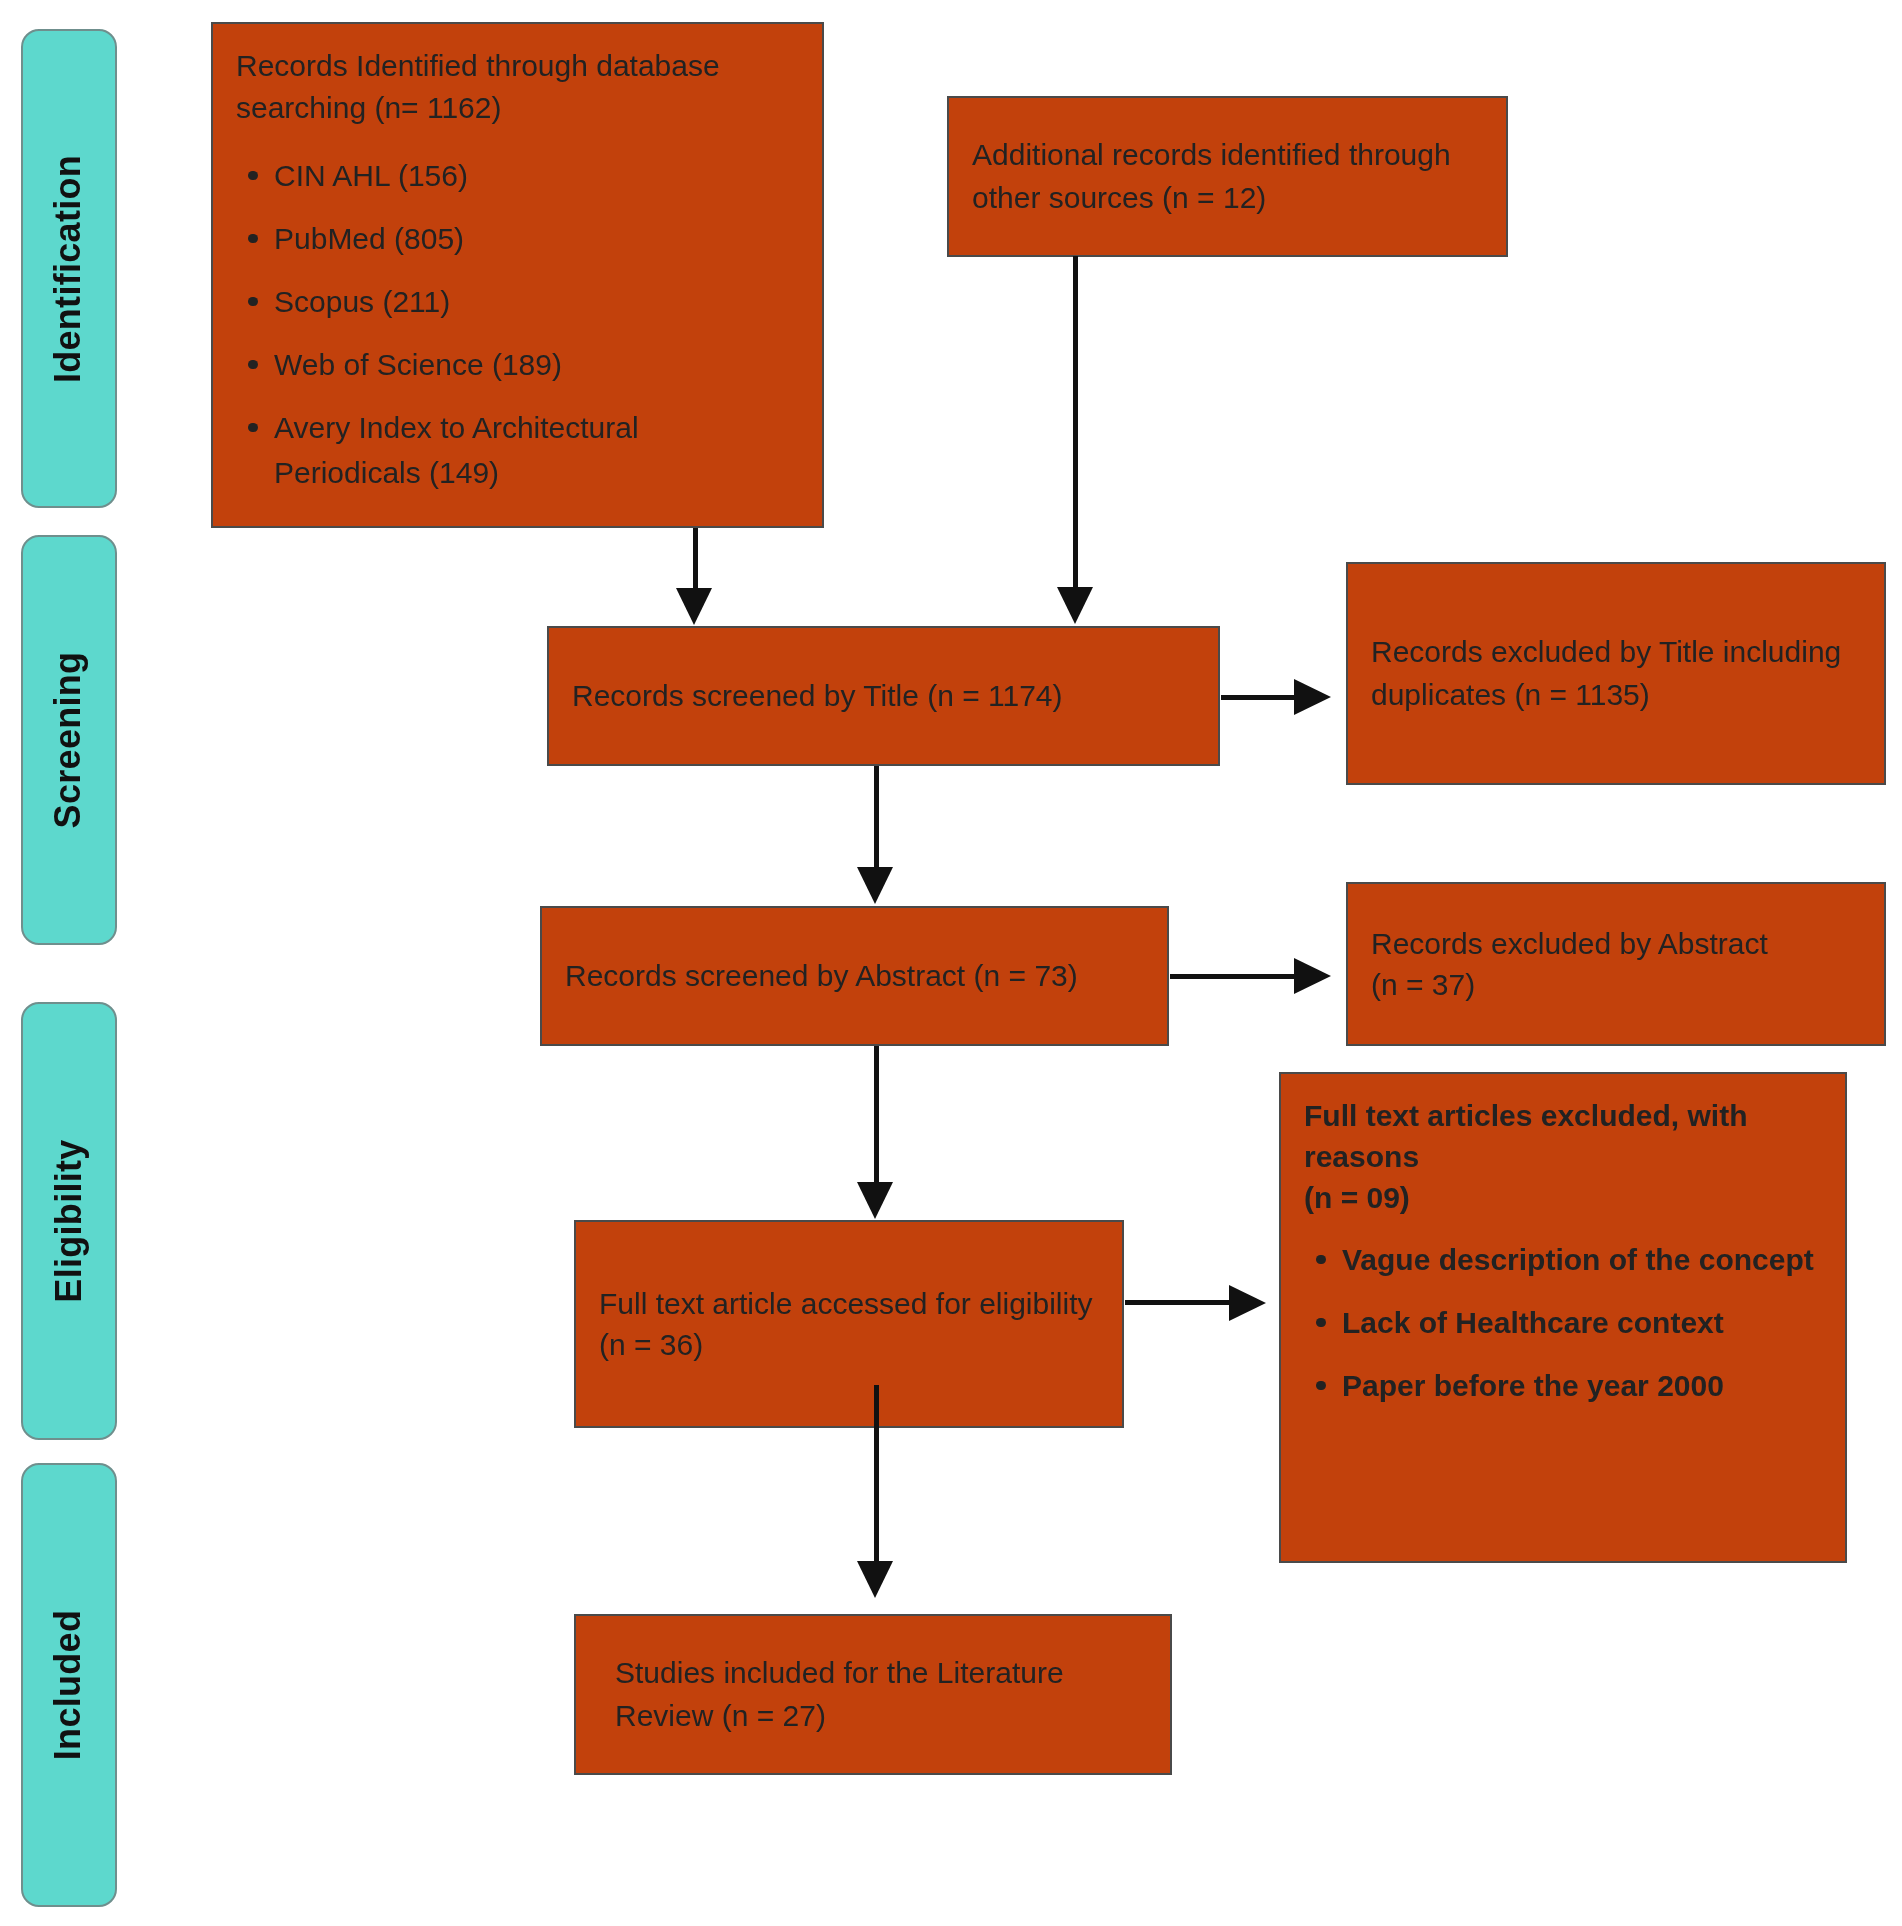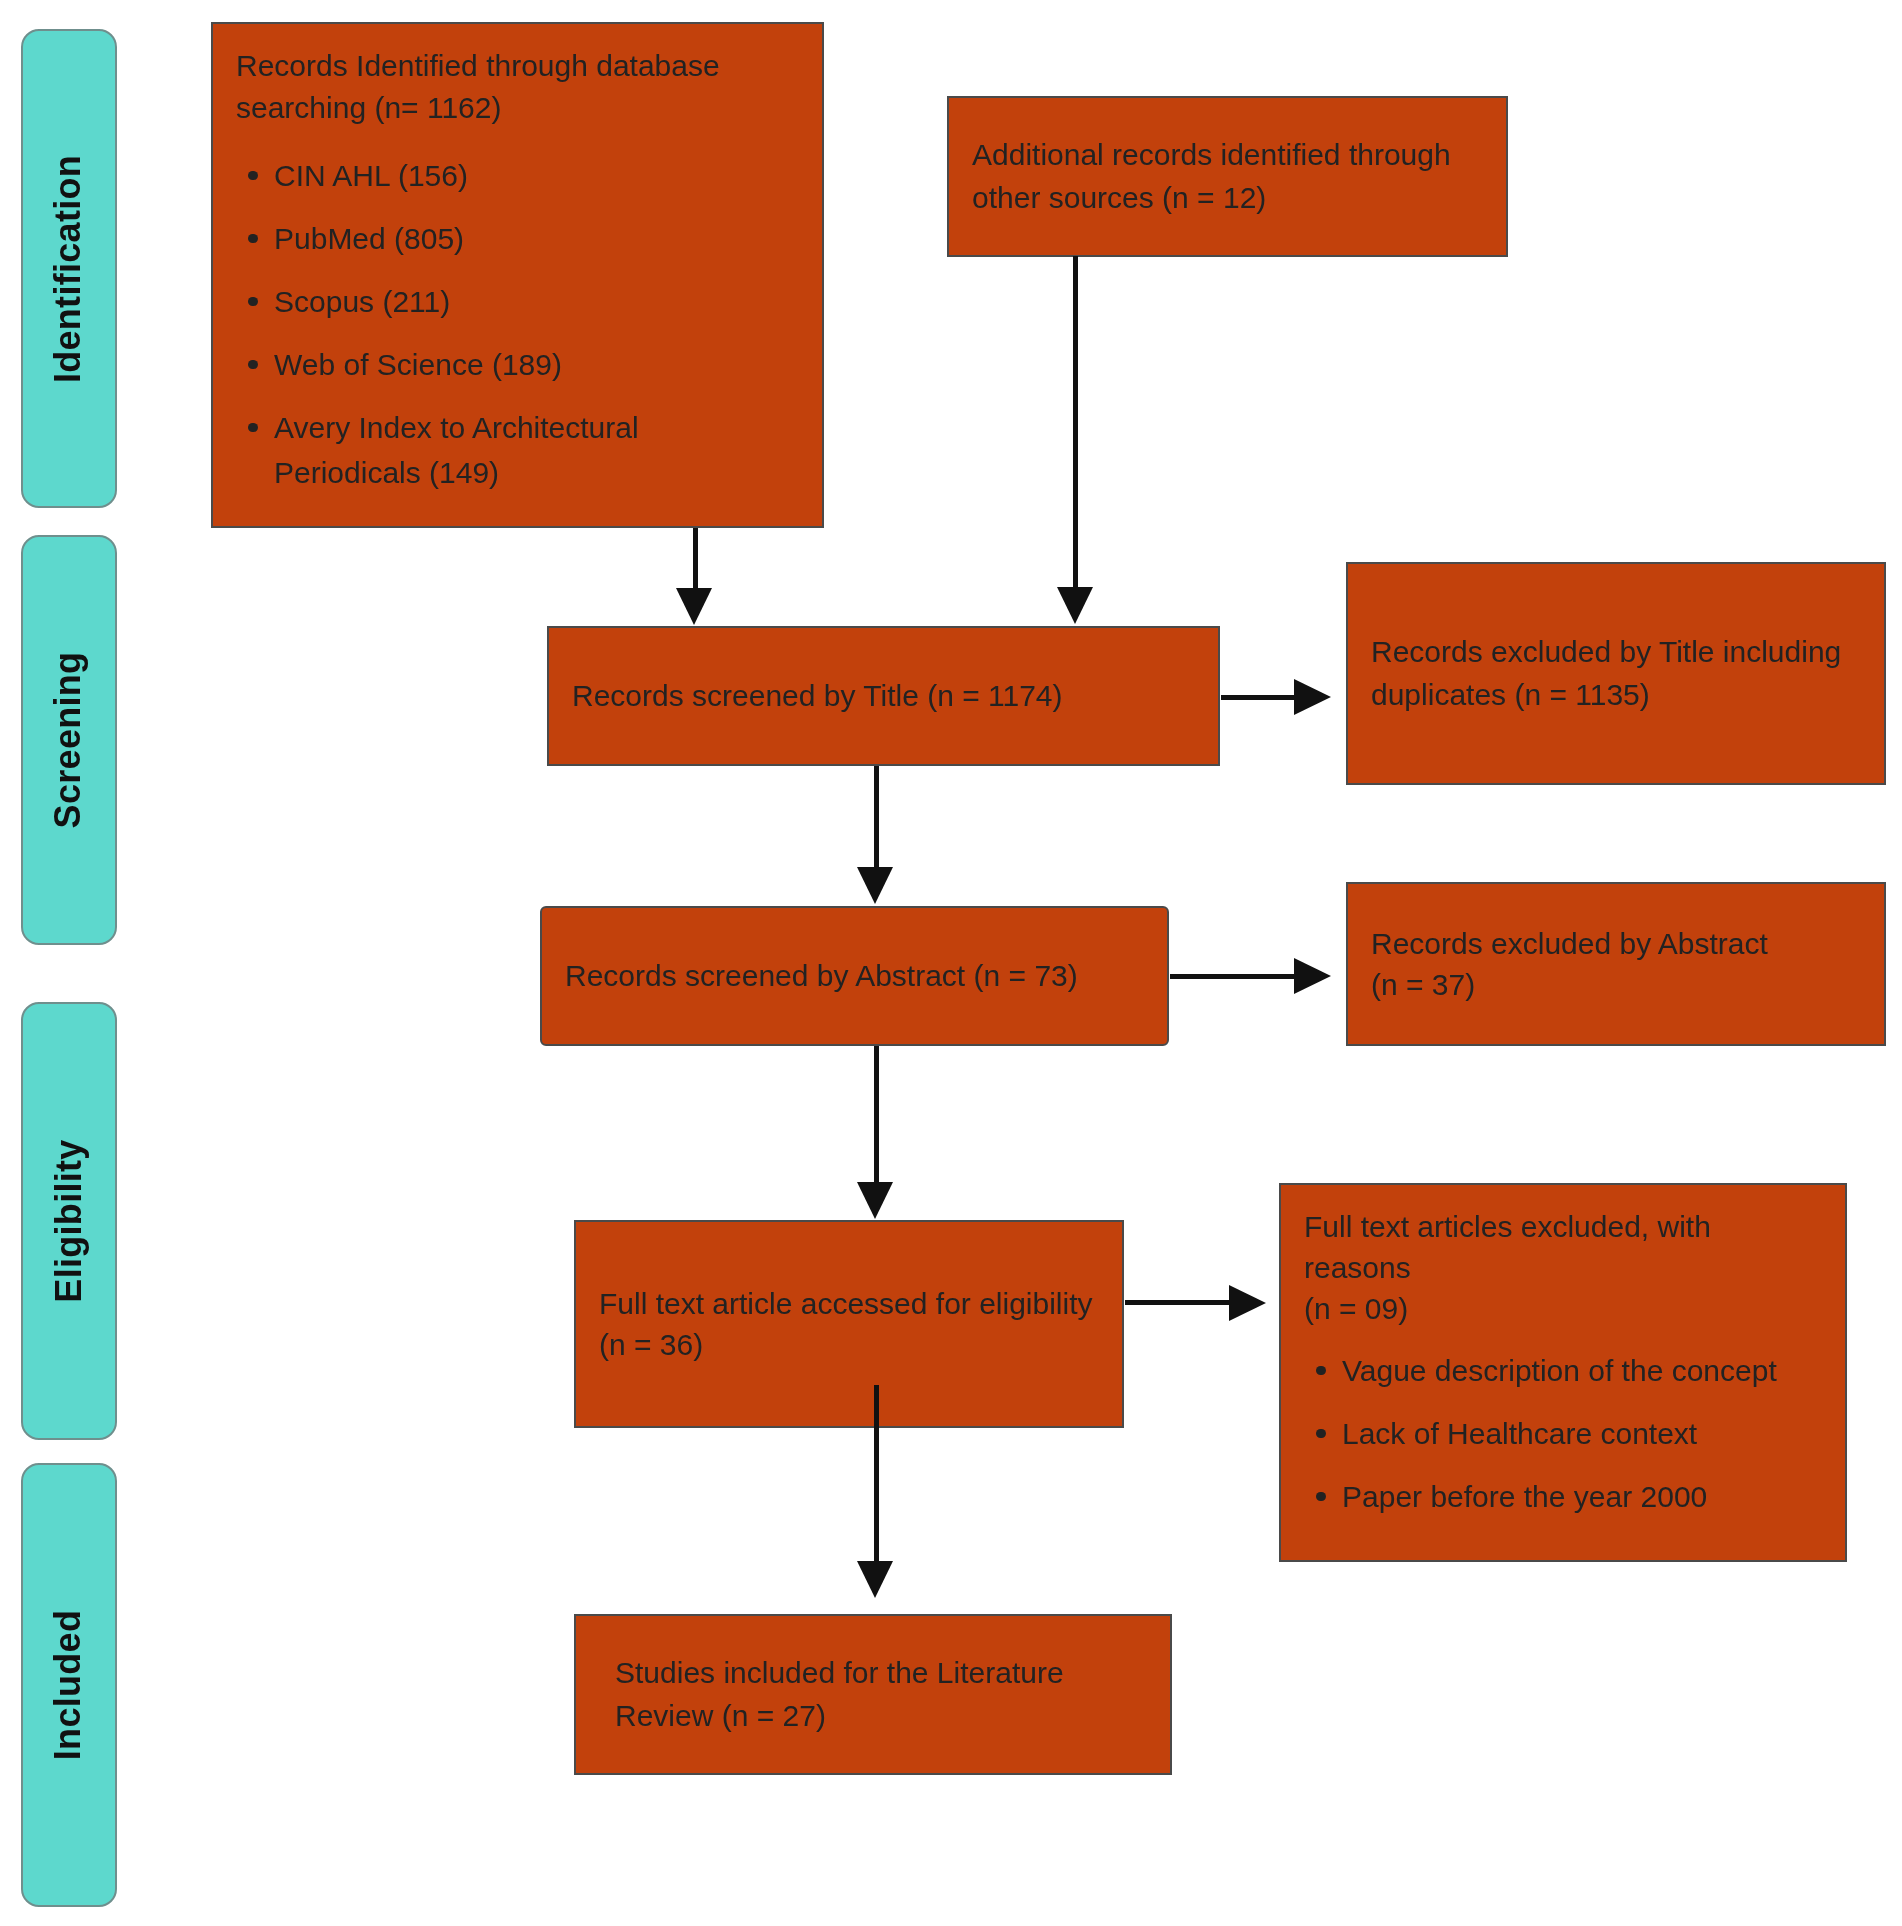--- a/index.html
+++ b/index.html
@@ -161,21 +161,21 @@
   <div class="conn-h" style="left:1221px; top:695px; width:75px;"></div>
   <div class="arrow-right" style="left:1294px; top:679px;"></div>
 
   <div class="flow-box" style="left:1346px; top:562px; width:540px; height:223px; display:flex; align-items:center;">
     <div class="box-text">Records excluded by Title including duplicates (n = 1135)</div>
   </div>
 
   <div class="conn-v" style="left:874px; top:766px; height:106px;"></div>
   <div class="arrow-down" style="left:857px; top:867px;"></div>
 
-  <div class="flow-box" style="left:540px; top:906px; width:629px; height:140px; display:flex; align-items:center;border-radius:6px;">
+  <div class="flow-box" style="left:540px; top:906px; width:629px; height:140px; display:flex; align-items:center;">
     <div class="box-text">Records screened by Abstract (n = 73)</div>
   </div>
 
   <div class="conn-h" style="left:1170px; top:974px; width:126px;"></div>
   <div class="arrow-right" style="left:1294px; top:958px;"></div>
 
   <div class="flow-box" style="left:1346px; top:882px; width:540px; height:164px; display:flex; align-items:center;">
     <div class="box-text tight">Records excluded by Abstract
 (n = 37)</div>
   </div>
@@ -184,21 +184,21 @@
   <div class="arrow-down" style="left:857px; top:1182px;"></div>
 
   <div class="flow-box" style="left:574px; top:1220px; width:550px; height:208px; display:flex; align-items:center;">
     <div class="box-text tight">Full text article accessed for eligibility
 (n = 36)</div>
   </div>
 
   <div class="conn-h" style="left:1125px; top:1300px; width:106px;"></div>
   <div class="arrow-right" style="left:1229px; top:1285px;"></div>
 
-  <div class="flow-box" style="left:1279px; top:1183px; width:568px; height:379px;">
+  <div class="flow-box" style="left:1279px; top:1072px; width:568px; height:491px;font-weight:bold;">
     <div class="box-text tight">Full text articles excluded, with reasons
 (n = 09)</div>
     <ul class="box-list gap-small">
       <li>Vague description of the concept</li>
       <li>Lack of Healthcare context</li>
       <li>Paper before the year 2000</li>
     </ul>
   </div>
 
   <div class="conn-v" style="left:874px; top:1385px; height:181px;"></div>

